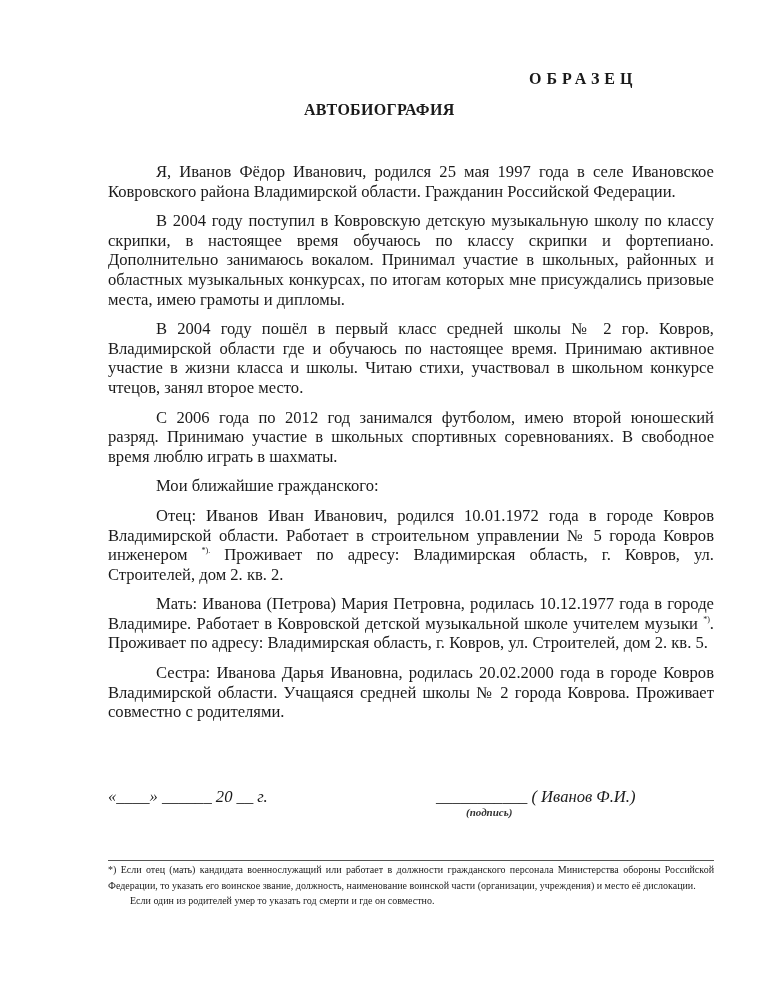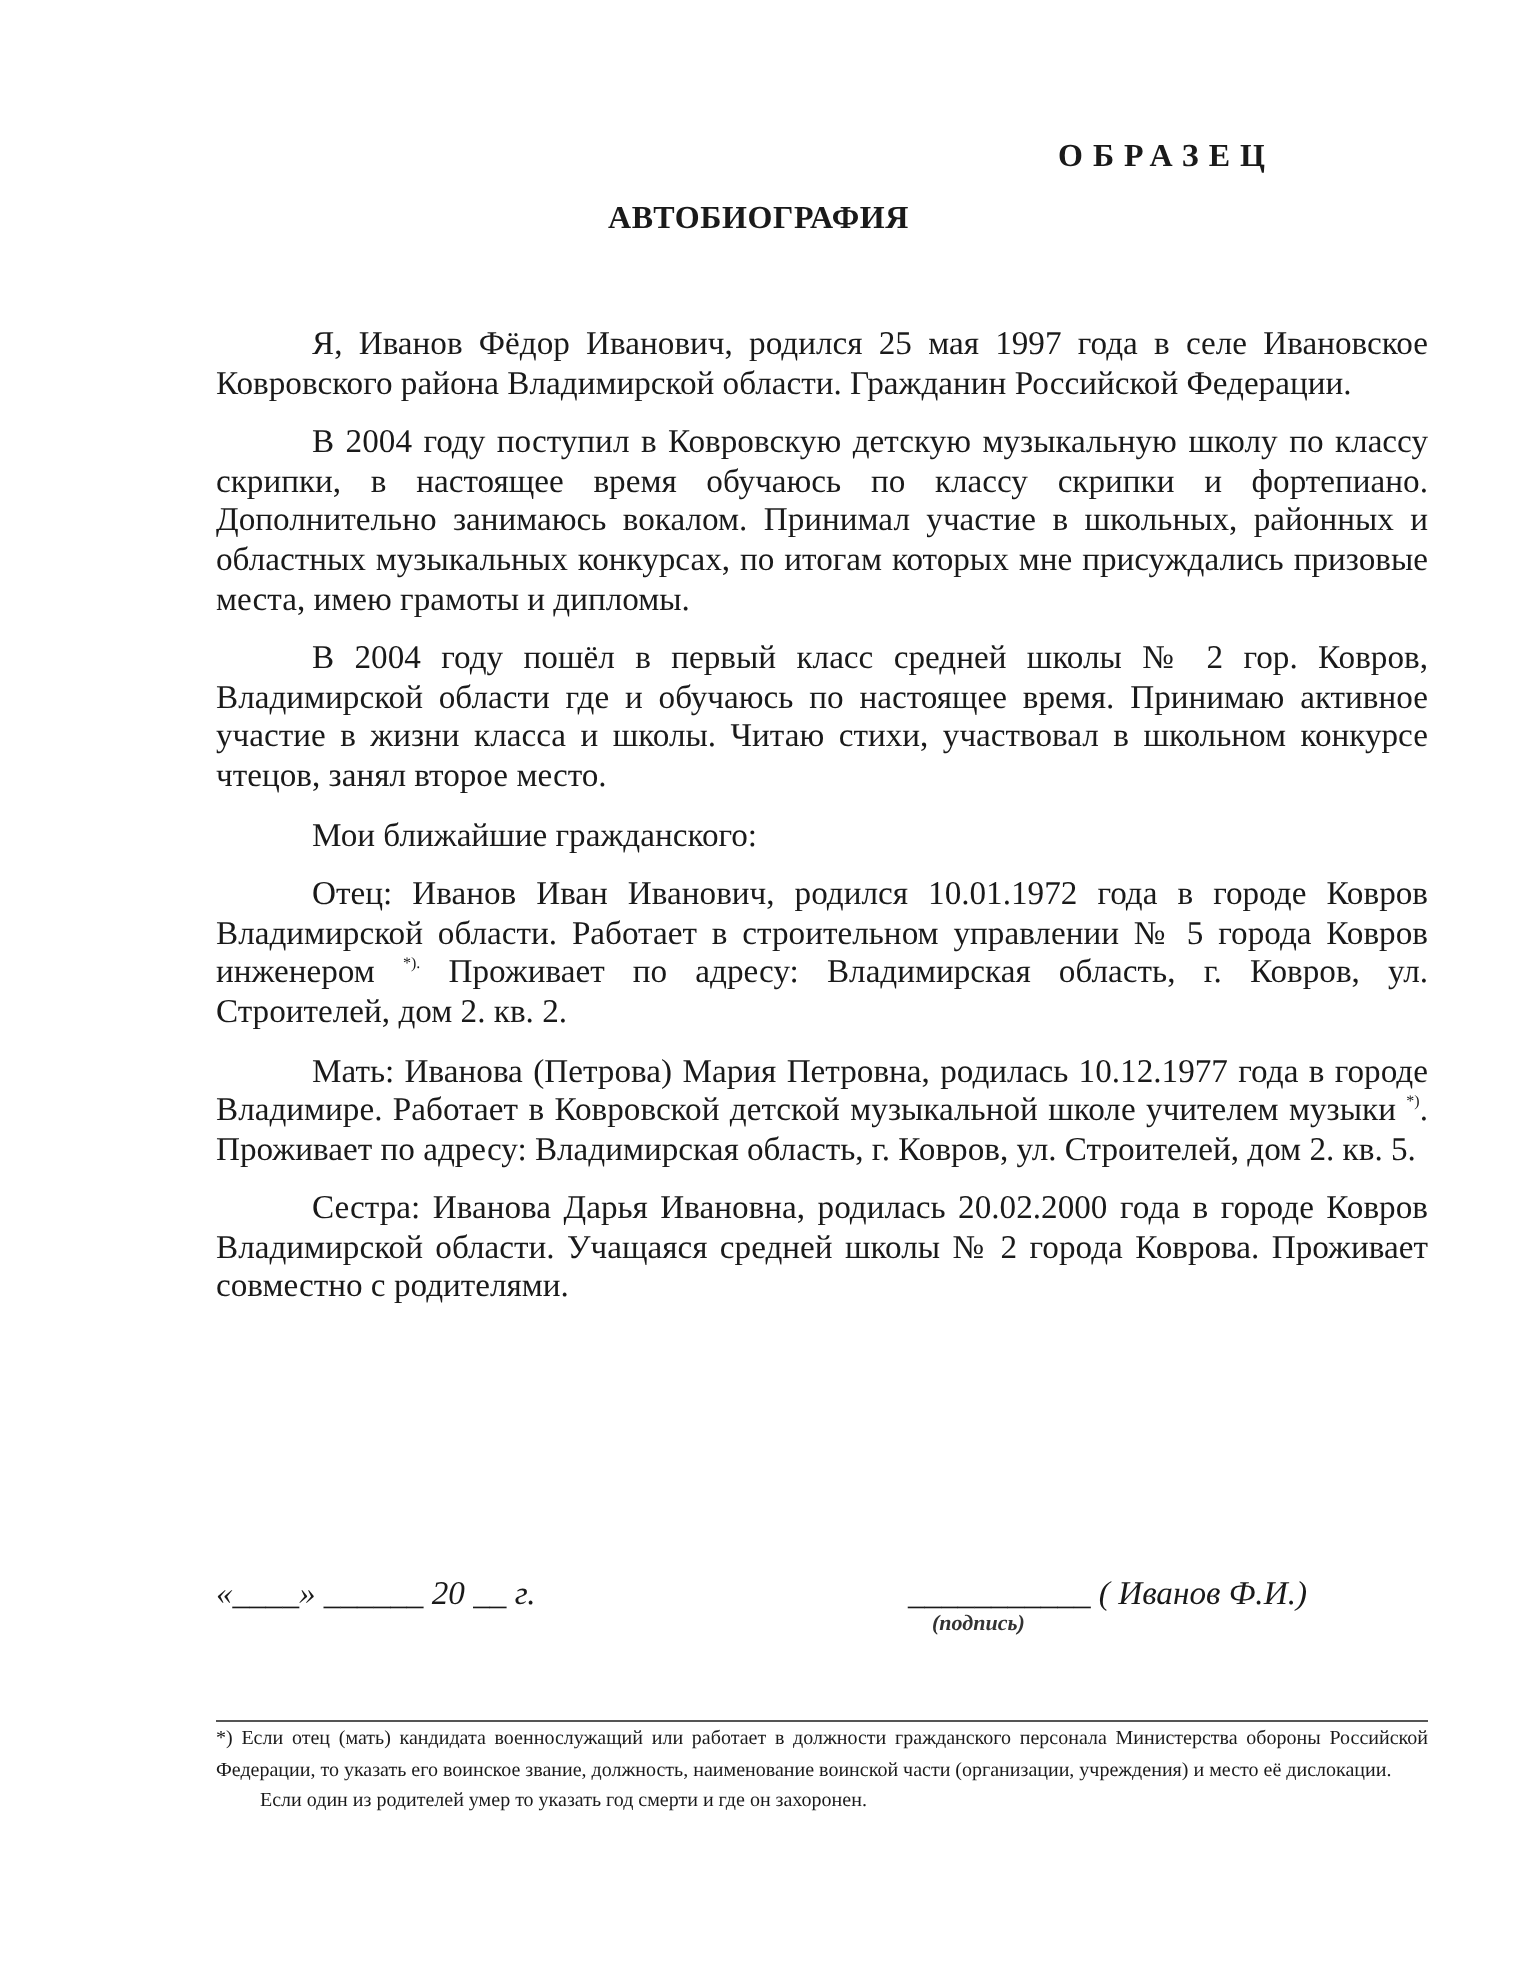--- a/index.html
+++ b/index.html
@@ -18,51 +18,52 @@
       font-weight: bold; font-size: 16px; letter-spacing: 0.3px;
     }
     .body {
       position: absolute; left: 0; top: 162px; width: 606px;
       font-size: 16.6px; line-height: 19.6px; text-align: justify;
     }
     .body p { margin: 0 0 10px 0; text-indent: 48px; }
     sup.fn { font-size: 8px; vertical-align: 7px; line-height: 0; }
     .sig-row { position: absolute; left: 0; top: 787px; width: 606px; height: 40px; font-size: 16.6px; font-style: italic; }
     .date-line { position: absolute; left: 0; top: 0; }
-    .sig-line { position: absolute; left: 346px; top: 0; }
+    .sig-line { position: absolute; left: 328px; top: 0; }
     .sig-caption { position: absolute; left: 358px; top: 19px; font-size: 11px; font-weight: bold; color: #333; }
     .fn-rule { position: absolute; left: 0; top: 860px; width: 606px; height: 0; border-top: 1px solid #555; }
     .footnote {
       position: absolute; left: 0; top: 862px; width: 606px;
       font-size: 10px; line-height: 15.5px; text-align: justify;
     }
     .footnote p { margin: 0; }
     .footnote p.indent { text-indent: 22px; }
   </style>
 </head>
 <body>
 
 <div class="page">
   <div class="stamp">ОБРАЗЕЦ</div>
   <div class="title">АВТОБИОГРАФИЯ</div>
 
   <div class="body">
     <p>Я, Иванов Фёдор Иванович, родился 25 мая 1997 года в селе Ивановское  Ковровского района  Владимирской области. Гражданин Российской Федерации.</p>
     <p>В 2004 году поступил в Ковровскую детскую музыкальную школу по классу скрипки, в настоящее время обучаюсь по классу скрипки и фортепиано. Дополнительно занимаюсь вокалом. Принимал участие в школьных, районных и областных музыкальных конкурсах, по итогам которых мне присуждались призовые места, имею грамоты и дипломы.</p>
     <p>В  2004 году пошёл в первый класс  средней школы № 2 гор. Ковров, Владимирской области где и обучаюсь по настоящее время. Принимаю активное участие в жизни класса и школы. Читаю стихи, участвовал в школьном конкурсе чтецов, занял второе место.</p>
+    <p> С 2006 года по 2012 год занимался футболом, имею второй юношеский разряд. Принимаю участие в школьных спортивных соревнованиях. В свободное время люблю играть в шахматы.</p>
     <p>Мои ближайшие гражданского:</p>
     <p><span>Отец: Иванов Иван Иванович, родился 10.01.1972 года в городе Ковров Владимирской области. Работает в строительном управлении № 5 города Ковров инженером </span><sup class="fn">*).</sup><span> Проживает по адресу: Владимирская область, г. Ковров, ул. Строителей, дом 2. кв. 2.</span></p>
     <p><span>Мать: Иванова (Петрова) Мария Петровна, родилась 10.12.1977 года в городе Владимире. Работает в Ковровской детской музыкальной школе учителем музыки </span><sup class="fn">*)</sup><span>. Проживает по адресу: Владимирская область, г. Ковров, ул. Строителей, дом 2. кв. 5.</span></p>
     <p>Сестра: Иванова Дарья Ивановна, родилась 20.02.2000 года в городе Ковров Владимирской области.  Учащаяся средней  школы  № 2  города Коврова. Проживает совместно с родителями.</p>
   </div>
 
   <div class="sig-row">
     <span class="date-line">«____» ______ 20 __ г.</span>
     <span class="sig-line">___________ ( Иванов Ф.И.)</span>
     <span class="sig-caption">(подпись)</span>
   </div>
 
   <div class="fn-rule"></div>
   <div class="footnote">
     <p>*) Если отец (мать) кандидата военнослужащий или работает в должности гражданского персонала Министерства обороны Российской Федерации, то указать его воинское звание, должность, наименование воинской части (организации, учреждения) и место её дислокации.</p>
-    <p class="indent">Если один из родителей умер то указать год смерти и где он захоронен.</p>
+    <p class="indent">Если один из родителей умер то указать год смерти и где он совместно.</p>
   </div>
 </div>
 
 </body></html>

